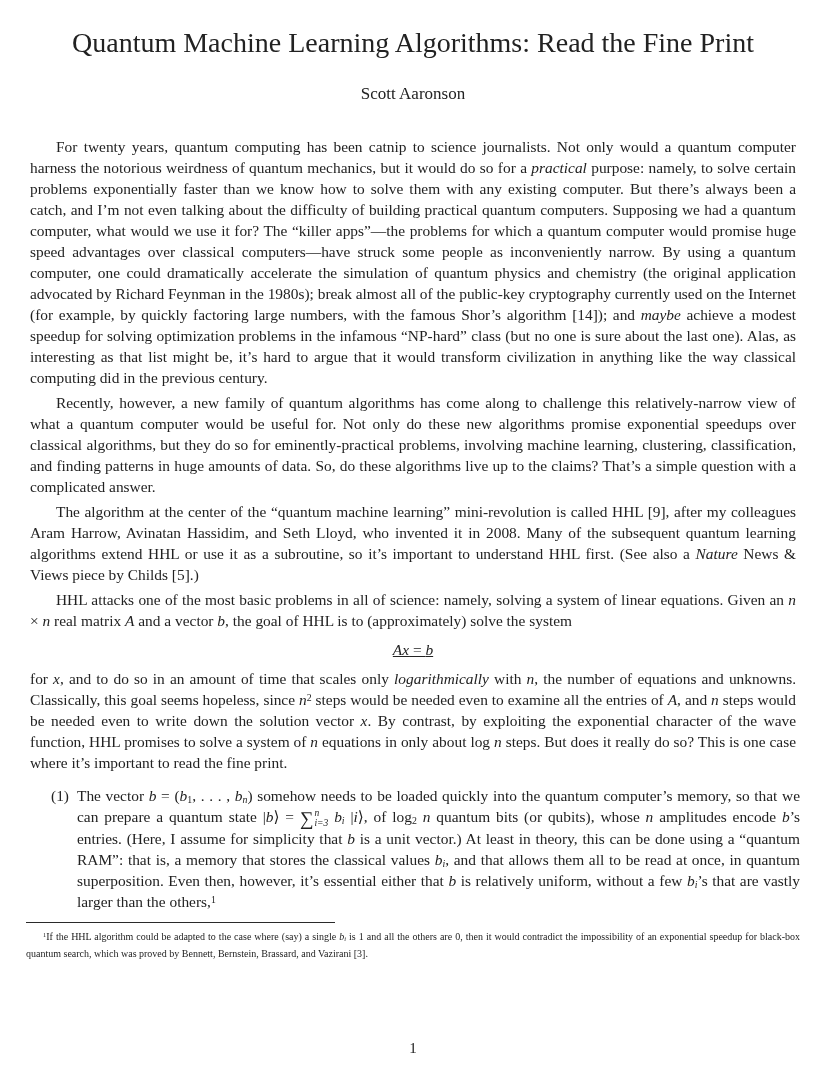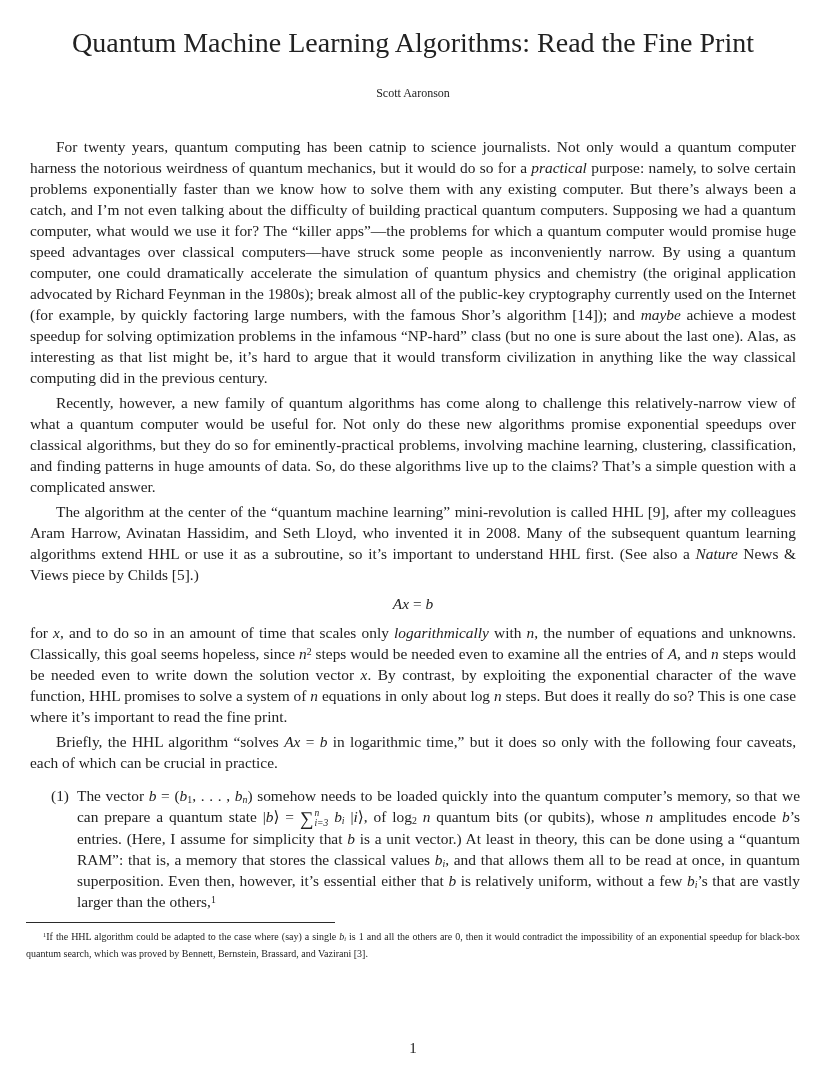--- a/index.html
+++ b/index.html
@@ -16,36 +16,37 @@
   }
   .title{
     margin:26px 0 0 0;
     font-size:28px;
     font-weight:normal;
     text-align:center;
     line-height:34px;
   }
   .author{
     margin-top:23px;
-    font-size:12px;
+    font-size:17px;
     text-align:center;
     line-height:21px;
   }
   .body{
     margin-top:32px;
     font-size:15.4px;
     line-height:21px;
     text-align:justify;
   }
   .body p{margin:4px;text-indent:26px;}
   .body p.noindent{text-indent:0;font-family:Liberation Serif, serif;}
   .equation{
     margin:8px 0;
     text-align:center;
     line-height:21px;
+    text-decoration:underline;
   }
   .list-item{
     position:relative;
     margin-top:12px;
     padding-left:51px;
     text-align:justify;
   }
   .item-marker{
     position:absolute;
     left:25px;top:0;
@@ -86,25 +87,25 @@
   <div class="content">
 
     <h1 class="title">Quantum Machine Learning Algorithms: Read the Fine Print</h1>
 
     <div class="author">Scott Aaronson</div>
 
     <div class="body">
       <p>For twenty years, quantum computing has been catnip to science journalists.  Not only would a quantum computer harness the notorious weirdness of quantum mechanics, but it would do so for a <i>practical</i> purpose: namely, to solve certain problems exponentially faster than we know how to solve them with any existing computer.  But there’s always been a catch, and I’m not even talking about the difficulty of building practical quantum computers.  Supposing we had a quantum computer, what would we use it for?  The “killer apps”—the problems for which a quantum computer would promise huge speed advantages over classical computers—have struck some people as inconveniently narrow.  By using a quantum computer, one could dramatically accelerate the simulation of quantum physics and chemistry (the original application advocated by Richard Feynman in the 1980s); break almost all of the public-key cryptography currently used on the Internet (for example, by quickly factoring large numbers, with the famous Shor’s algorithm [14]); and <i>maybe</i> achieve a modest speedup for solving optimization problems in the infamous “NP-hard” class (but no one is sure about the last one).  Alas, as interesting as that list might be, it’s hard to argue that it would transform civilization in anything like the way classical computing did in the previous century.</p>
       <p>Recently, however, a new family of quantum algorithms has come along to challenge this relatively-narrow view of what a quantum computer would be useful for.  Not only do these new algorithms promise exponential speedups over classical algorithms, but they do so for eminently-practical problems, involving machine learning, clustering, classification, and finding patterns in huge amounts of data.  So, do these algorithms live up to the claims?  That’s a simple question with a complicated answer.</p>
       <p>The algorithm at the center of the “quantum machine learning” mini-revolution is called HHL [9], after my colleagues Aram Harrow, Avinatan Hassidim, and Seth Lloyd, who invented it in 2008.  Many of the subsequent quantum learning algorithms extend HHL or use it as a subroutine, so it’s important to understand HHL first.  (See also a <i>Nature</i> News &amp; Views piece by Childs [5].)</p>
+      <p>HHL attacks one of the most basic problems in all of science: namely, solving a system of linear equations. Given an <i>n</i> × <i>n</i> real matrix <i>A</i> and a vector <i>b</i>, the goal of HHL is to (approximately) solve the system</p>
 
       <div class="equation"><i>Ax</i> = <i>b</i></div>
 
       <p class="noindent">for <i>x</i>, and to do so in an amount of time that scales only <i>logarithmically</i> with <i>n</i>, the number of equations and unknowns.  Classically, this goal seems hopeless, since <i>n</i><sup>2</sup> steps would be needed even to examine all the entries of <i>A</i>, and <i>n</i> steps would be needed even to write down the solution vector <i>x</i>.  By contrast, by exploiting the exponential character of the wave function, HHL promises to solve a system of <i>n</i> equations in only about log <i>n</i> steps.  But does it really do so?  This is one case where it’s important to read the fine print.</p>
-      <p>Briefly, the HHL algorithm “solves <i>Ax</i> = <i>b</i> in logarithmic time,” but it does so only with the following four caveats, each of which can be crucial in practice.</p>
 
       <div class="list-item">
         <span class="item-marker">(1)</span>
         <span>The vector <i>b</i> = (<i>b</i><sub>1</sub>, . . . , <i>b</i><sub><i>n</i></sub>) somehow needs to be loaded quickly into the quantum computer’s memory, so that we can prepare a quantum state |<i>b</i>⟩ = <span class="sum">
               <span class="sum-sign">∑</span>
               <span class="sum-limits">
                 <span>n</span>
                 <span>i=3</span>
               </span>
             </span> <i>b</i><sub><i>i</i></sub> |<i>i</i>⟩, of log<sub>2</sub> <i>n</i> quantum bits (or qubits), whose <i>n</i> amplitudes encode <i>b</i>’s entries.  (Here, I assume for simplicity that <i>b</i> is a unit vector.)  At least in theory, this can be done using a “quantum RAM”: that is, a memory that stores the classical values <i>b</i><sub><i>i</i></sub>, and that allows them all to be read at once, in quantum superposition.  Even then, however, it’s essential either that <i>b</i> is relatively uniform, without a few <i>b</i><sub><i>i</i></sub>’s that are vastly larger than the others,<sup>1</sup></span>

